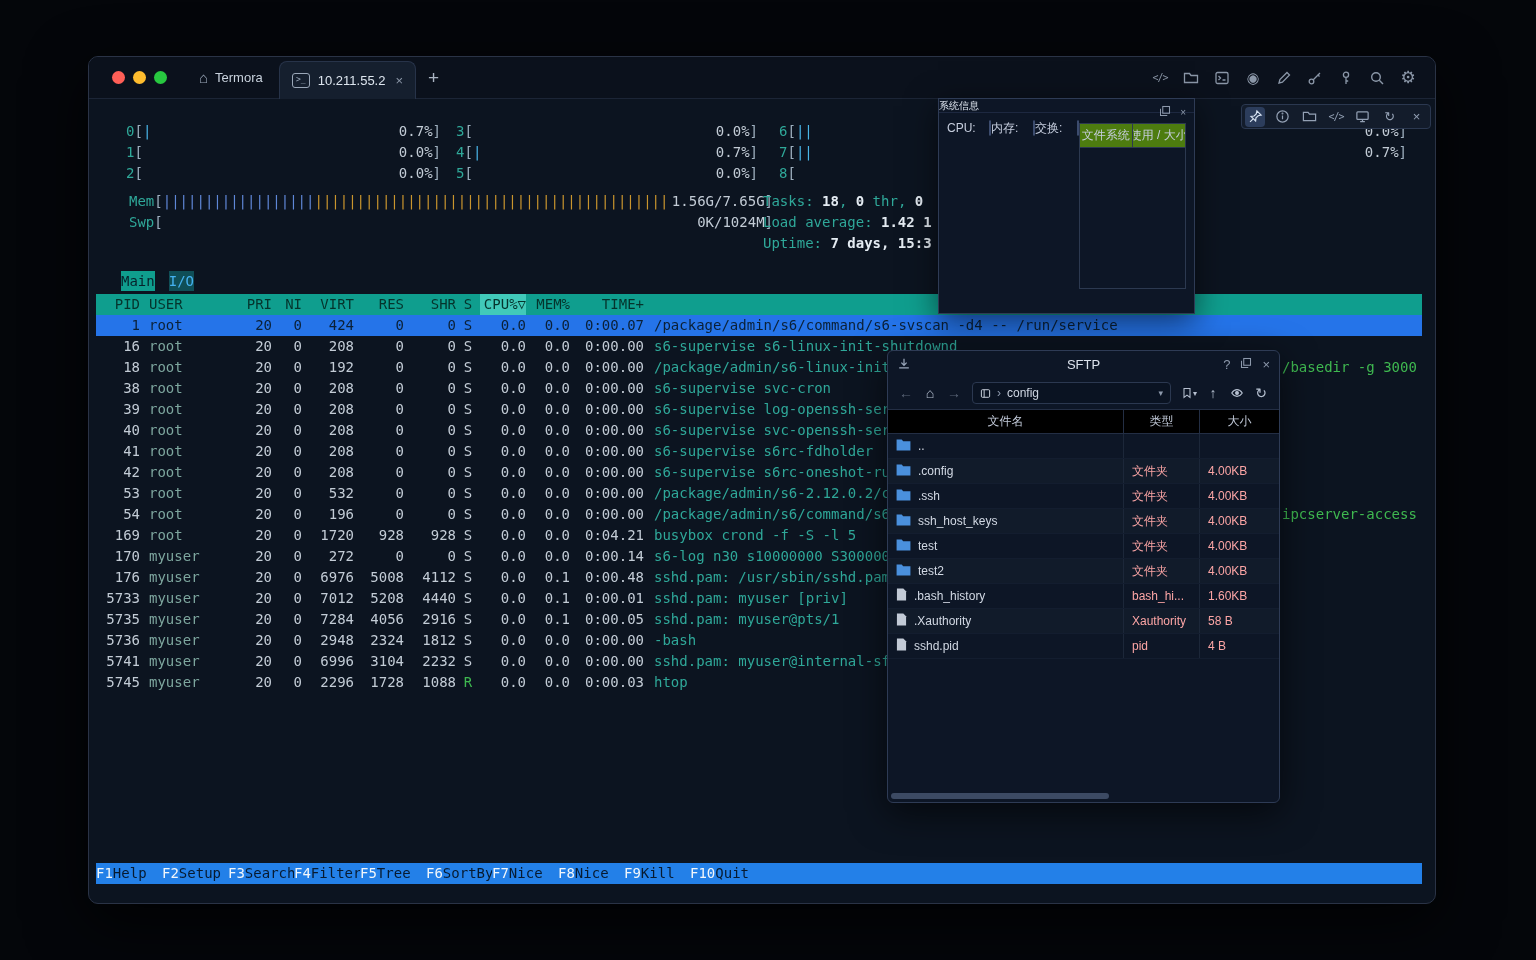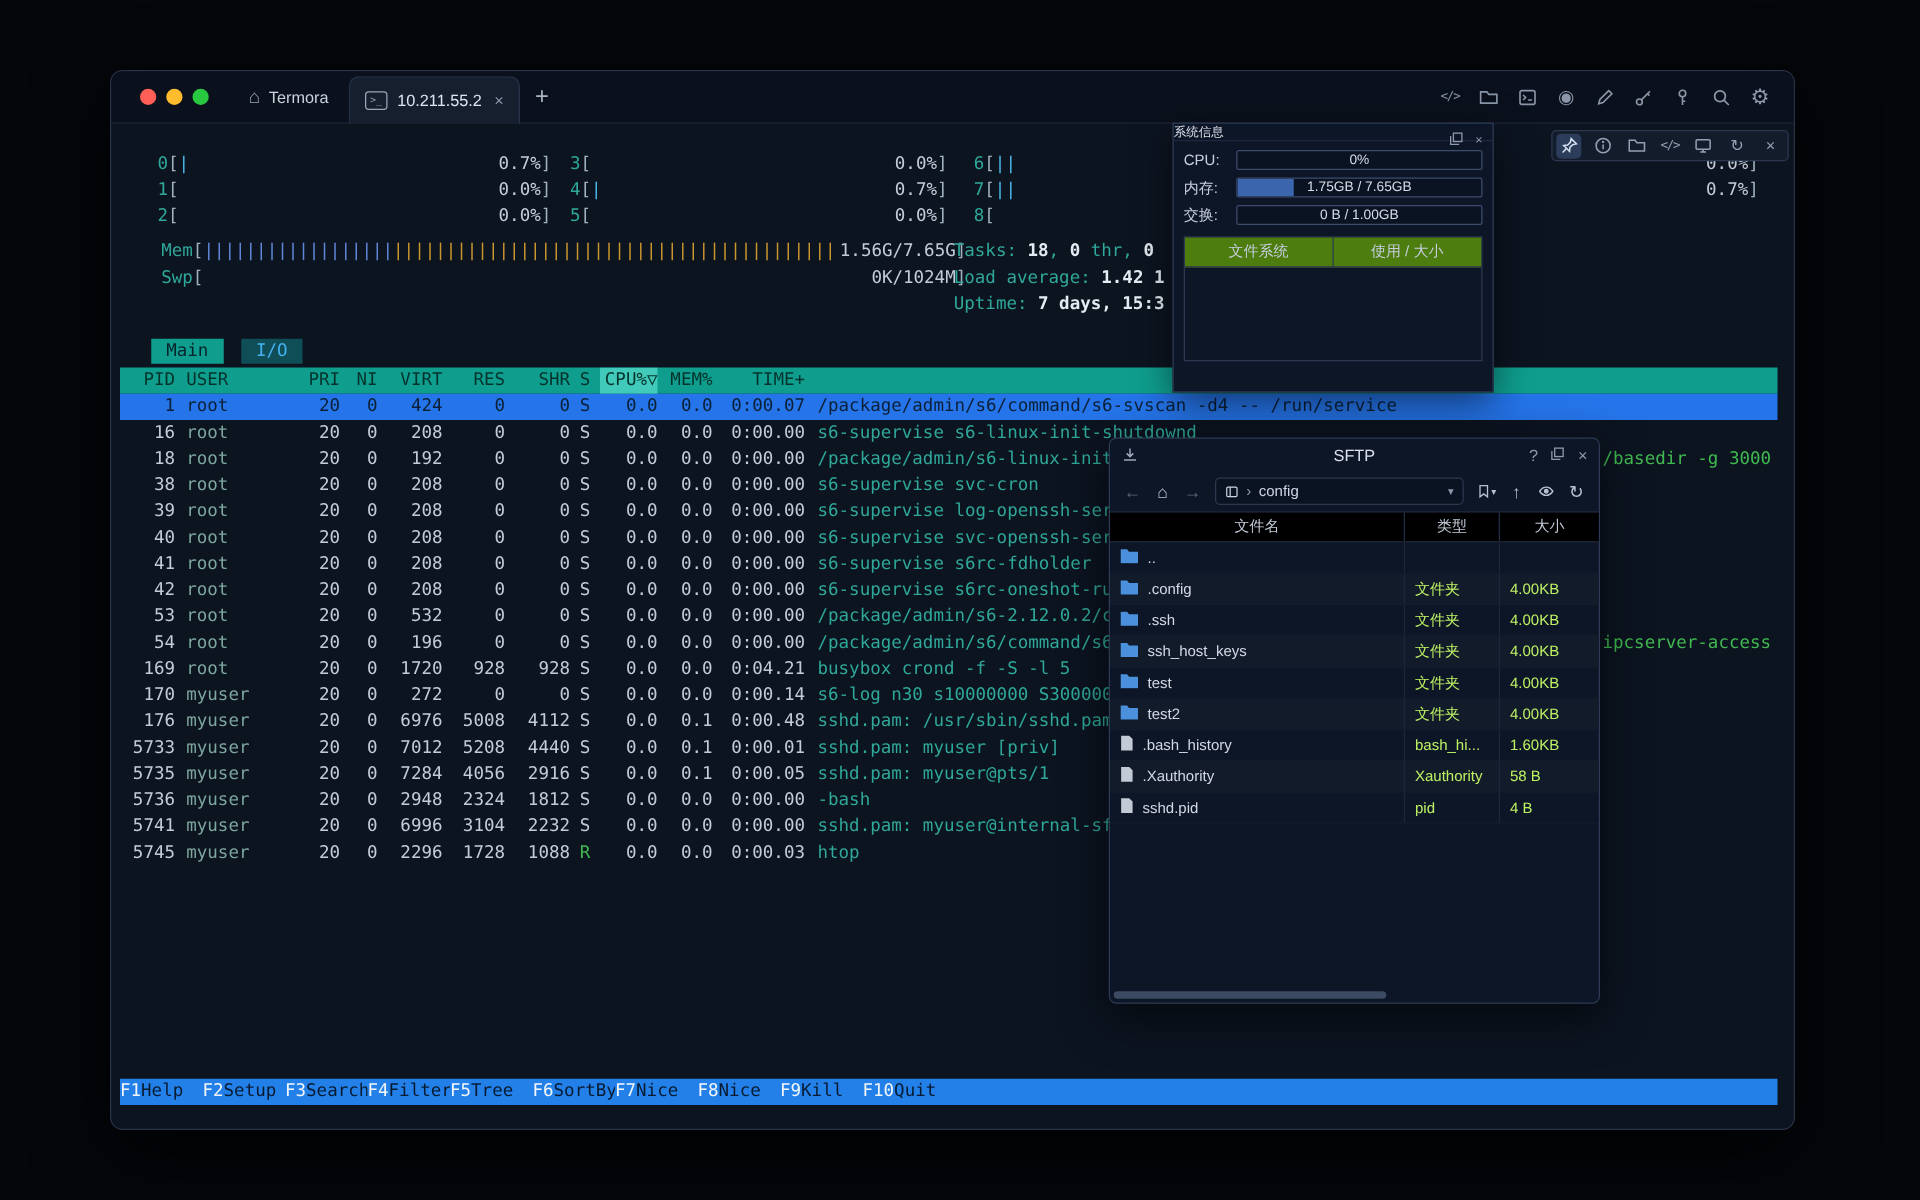--- a/index.html
+++ b/index.html
@@ -39,21 +39,21 @@
   .mpct{color:#c3ccd6}
   .membar,.swpbar{position:absolute;left:40px;width:644px;display:flex;height:20px;line-height:20px;white-space:pre;overflow:hidden}
   .membar{top:92px}.swpbar{top:113px}
   .pblue{color:var(--mem-blue)}.porange{color:var(--mem-orange)}
   .mtext{color:#c3ccd6}
   .info-line{position:absolute;left:674px;height:20px;line-height:20px;white-space:pre;overflow:hidden;width:174px}
   .seg-t{color:var(--cmd-teal)}
   .seg-w{color:#e4ebf2;font-weight:bold}
 
   .htabs{position:absolute;left:32px;top:172px;display:flex;gap:14px;height:20px;line-height:20px}
-  .htab{padding:0 12px}
+  .htab{padding:0 0}
   .htab-main{background:var(--header-teal);color:#07222b}
   .htab-io{background:#0f4e57;color:#45b1f0}
 
   .ptable{position:absolute;left:7px;top:195px;width:1326px}
   .phead,.prow{display:grid;grid-template-columns:44px 98px 34px 30px 52px 50px 52px 24px 46px 44px 74px 1fr;
     height:21px;line-height:21px;white-space:pre;overflow:hidden}
   .phead{background:var(--header-teal)}
   .phead span{color:#05332c}
   .phead .hl{background:var(--header-sort)}
   .c-r{text-align:right}
@@ -79,21 +79,21 @@
   .mini-toolbar{position:absolute;left:1152px;top:5px;width:190px;height:25px;background:#131c2b;border:1px solid #2b3850;
     border-radius:4px;display:flex;align-items:center;justify-content:space-around;z-index:4;color:#93a0b4;font-family:"Liberation Sans",sans-serif}
   .mico{width:20px;height:20px;display:flex;align-items:center;justify-content:center;border-radius:4px;font-size:13px}
   .mico.active{background:#2c3d5c;color:#d3dfef}
 
   
   .sysinfo{position:absolute;left:849px;top:41px;width:257px;height:216px;background:#0d1626;border:1px solid #2e3b55;
     box-shadow:0 8px 30px rgba(0,0,0,.55);z-index:6;font-size:12px;color:#c6cede;font-family:"Liberation Sans",sans-serif}
   .si-title{height:14px;display:flex;align-items:center;justify-content:flex-start;position:relative;color:#dbe2ec;font-size:10px;border-bottom:1px solid #1d2840}
   .si-icons{position:absolute;right:8px;top:0;height:26px;display:flex;align-items:center;gap:9px;color:#8d99ac}
-  .si-body{padding:4px 8px 12px;display:flex;flex-direction:column;height:188px}
+  .si-body{padding:4px 8px 12px;display:flex;flex-direction:row;height:188px}
   .si-row{display:flex;align-items:center;gap:6px;height:22px}
   .si-label{width:36px;flex:none}
   .si-bar{flex:1;height:16px;border:1px solid #3c4c6e;background:#0a1322;border-radius:2px;position:relative;overflow:hidden}
   .si-fill{position:absolute;left:0;top:0;bottom:0;background:#3b66ad}
   .si-val{position:absolute;inset:0;display:flex;align-items:center;justify-content:center;font-size:11px;color:#d6dde8}
   .si-table{margin-top:6px;border:1px solid #2c3950;flex:1;display:flex;flex-direction:column}
   .si-th,.si-tr{display:grid;grid-template-columns:1fr 1fr}
   .si-th{height:24px;background:#4d7c0f;border-bottom:1px solid #2c3950}
   .si-th span,.si-tr span{display:flex;align-items:center;justify-content:center;overflow:hidden;white-space:nowrap}
   .si-th span:first-child,.si-tr span:first-child{border-right:1px solid #2c3950}
@@ -114,21 +114,21 @@
   .crumb .sep{color:#8d99ac}
   .crumb .caret{margin-left:auto;color:#8d99ac;font-size:9px}
   .sf-head{display:grid;grid-template-columns:1fr 76px 80px;height:25px;flex:none;background:#000000;
     border-top:1px solid #232e44;border-bottom:1px solid #232e44}
   .sf-head span{display:flex;align-items:center;justify-content:center;color:#c3cbda}
   .sf-head span + span{border-left:1px solid #232e44}
   .sf-rows{flex:1;overflow:hidden}
   .sf-row{display:grid;grid-template-columns:1fr 76px 80px;height:25px;border-bottom:1px solid #131d2f}
   .sf-row:nth-child(even){background:#111b2a}
   .sf-name{display:flex;align-items:center;gap:7px;padding-left:8px;color:#d2d9e4;overflow:hidden;white-space:nowrap}
-  .sf-type,.sf-size{padding-left:8px;color:#bef264;border-left:1px solid #1c2739;display:flex;align-items:center;overflow:hidden;white-space:nowrap}
+  .sf-type,.sf-size{padding-left:8px;color:#fca5a5;border-left:1px solid #1c2739;display:flex;align-items:center;overflow:hidden;white-space:nowrap}
   .sf-scroll{height:12px;flex:none;position:relative}
   .sf-thumb{position:absolute;left:3px;bottom:3px;width:218px;height:6px;background:#3c4a63;border-radius:3px}
 </style>
 </head>
 <body>
 
 <div class="window">
 
   <div class="chrome">
     <div class="lights">

